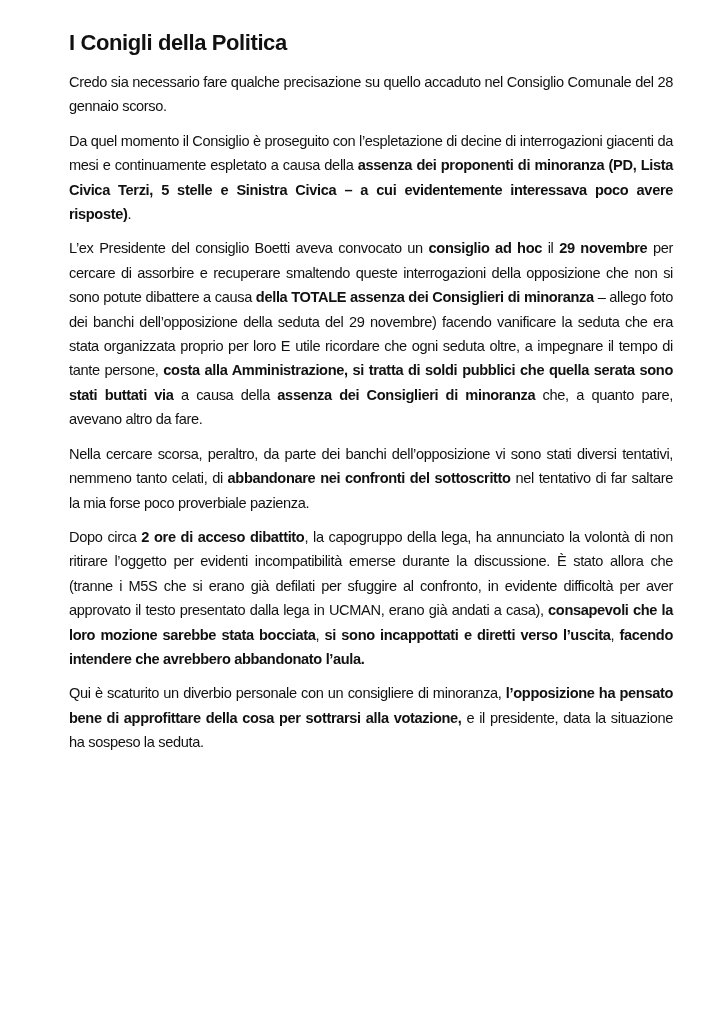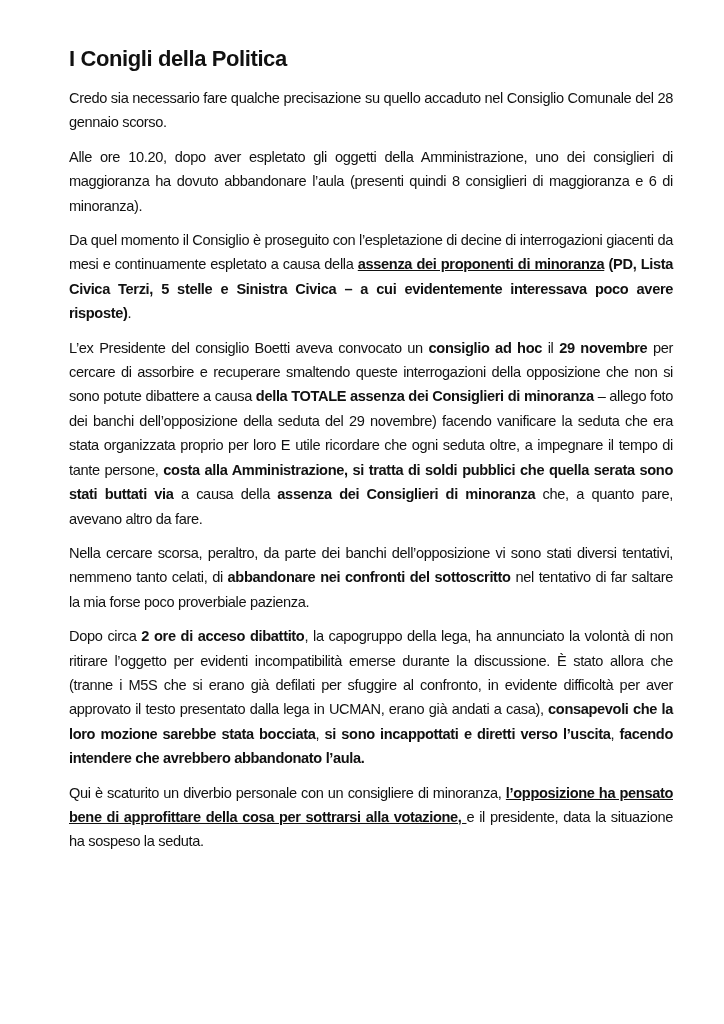--- a/index.html
+++ b/index.html
@@ -3,37 +3,36 @@
 <meta charset="utf-8">
 <style>
   html, body { margin: 0; padding: 0; background: #ffffff; }
   body { width: 724px; height: 1024px; overflow: hidden; position: relative; }
   .page {
     position: absolute; left: 69px; top: 28px; width: 604px;
     font-family: "Liberation Sans", sans-serif;
     color: #111111;
   }
   .title {
-    font-size: 22px; font-weight: bold; margin: 16px 0 12px 0; line-height: 30px;
+    font-size: 22px; font-weight: bold; margin: 0 0 12px 0; line-height: 30px;
     letter-spacing: -0.4px;
   }
   .para {
     font-size: 14.6px; line-height: 24.4px; margin: 9px 0 10px 0;
     text-align: justify; letter-spacing: -0.35px; word-spacing: 0px;
   }
   .b { font-weight: bold; }
-  .u { text-decoration: underline; }
+  .u { }
 </style>
 </head>
 <body>
 
 <div class="page">
   <h1 class="title">I Conigli della Politica</h1>
   <div id="body-container">
       <p class="para"><span>Credo sia necessario fare qualche precisazione su quello accaduto nel Consiglio Comunale del 28 gennaio scorso.</span></p>
-      <p class="para"><span>Alle ore 10.20, dopo aver espletato gli oggetti della Amministrazione, uno dei consiglieri di maggioranza ha dovuto abbandonare l’aula (presenti quindi 8 consiglieri di maggioranza e 6 di minoranza).</span></p>
       <p class="para"><span>Da quel momento il Consiglio è proseguito con l’espletazione di decine di interrogazioni giacenti da mesi e continuamente espletato a causa della </span><span class="b u">assenza dei proponenti di minoranza</span><span class="b"> (PD, Lista Civica Terzi, 5 stelle e Sinistra Civica – a cui evidentemente interessava poco avere risposte)</span><span>.</span></p>
       <p class="para"><span>L’ex Presidente del consiglio Boetti aveva convocato un </span><span class="b">consiglio ad hoc</span><span> il </span><span class="b">29 novembre</span><span> per cercare di assorbire e recuperare smaltendo queste interrogazioni della opposizione che non si sono potute dibattere a causa </span><span class="b">della TOTALE assenza dei Consiglieri di minoranza</span><span> – allego foto dei banchi dell’opposizione della seduta del 29 novembre) facendo vanificare la seduta che era stata organizzata proprio per loro E utile ricordare che ogni seduta oltre, a impegnare il tempo di tante persone, </span><span class="b">costa alla Amministrazione, si tratta di soldi pubblici che quella serata sono stati buttati via</span><span> a causa della </span><span class="b">assenza dei Consiglieri di minoranza</span><span> che, a quanto pare, avevano altro da fare.</span></p>
       <p class="para"><span>Nella cercare scorsa, peraltro, da parte dei banchi dell’opposizione vi sono stati diversi tentativi, nemmeno tanto celati, di </span><span class="b">abbandonare nei confronti del sottoscritto</span><span> nel tentativo di far saltare la mia forse poco proverbiale pazienza.</span></p>
       <p class="para"><span>Dopo circa </span><span class="b">2 ore di acceso dibattito</span><span>, la capogruppo della lega, ha annunciato la volontà di non ritirare l’oggetto per evidenti incompatibilità emerse durante la discussione. È stato allora che (tranne i M5S che si erano già defilati per sfuggire al confronto, in evidente difficoltà per aver approvato il testo presentato dalla lega in UCMAN, erano già andati a casa), </span><span class="b">consapevoli che la loro mozione sarebbe stata bocciata</span><span>, </span><span class="b">si sono incappottati e diretti verso l’uscita</span><span>, </span><span class="b">facendo intendere che avrebbero abbandonato l’aula.</span></p>
       <p class="para"><span>Qui è scaturito un diverbio personale con un consigliere di minoranza, </span><span class="b u">l’opposizione ha pensato bene di approfittare della cosa per sottrarsi alla votazione, </span><span>e il presidente, data la situazione ha sospeso la seduta.</span></p>
     </div>
 </div>
 
 </body></html>

